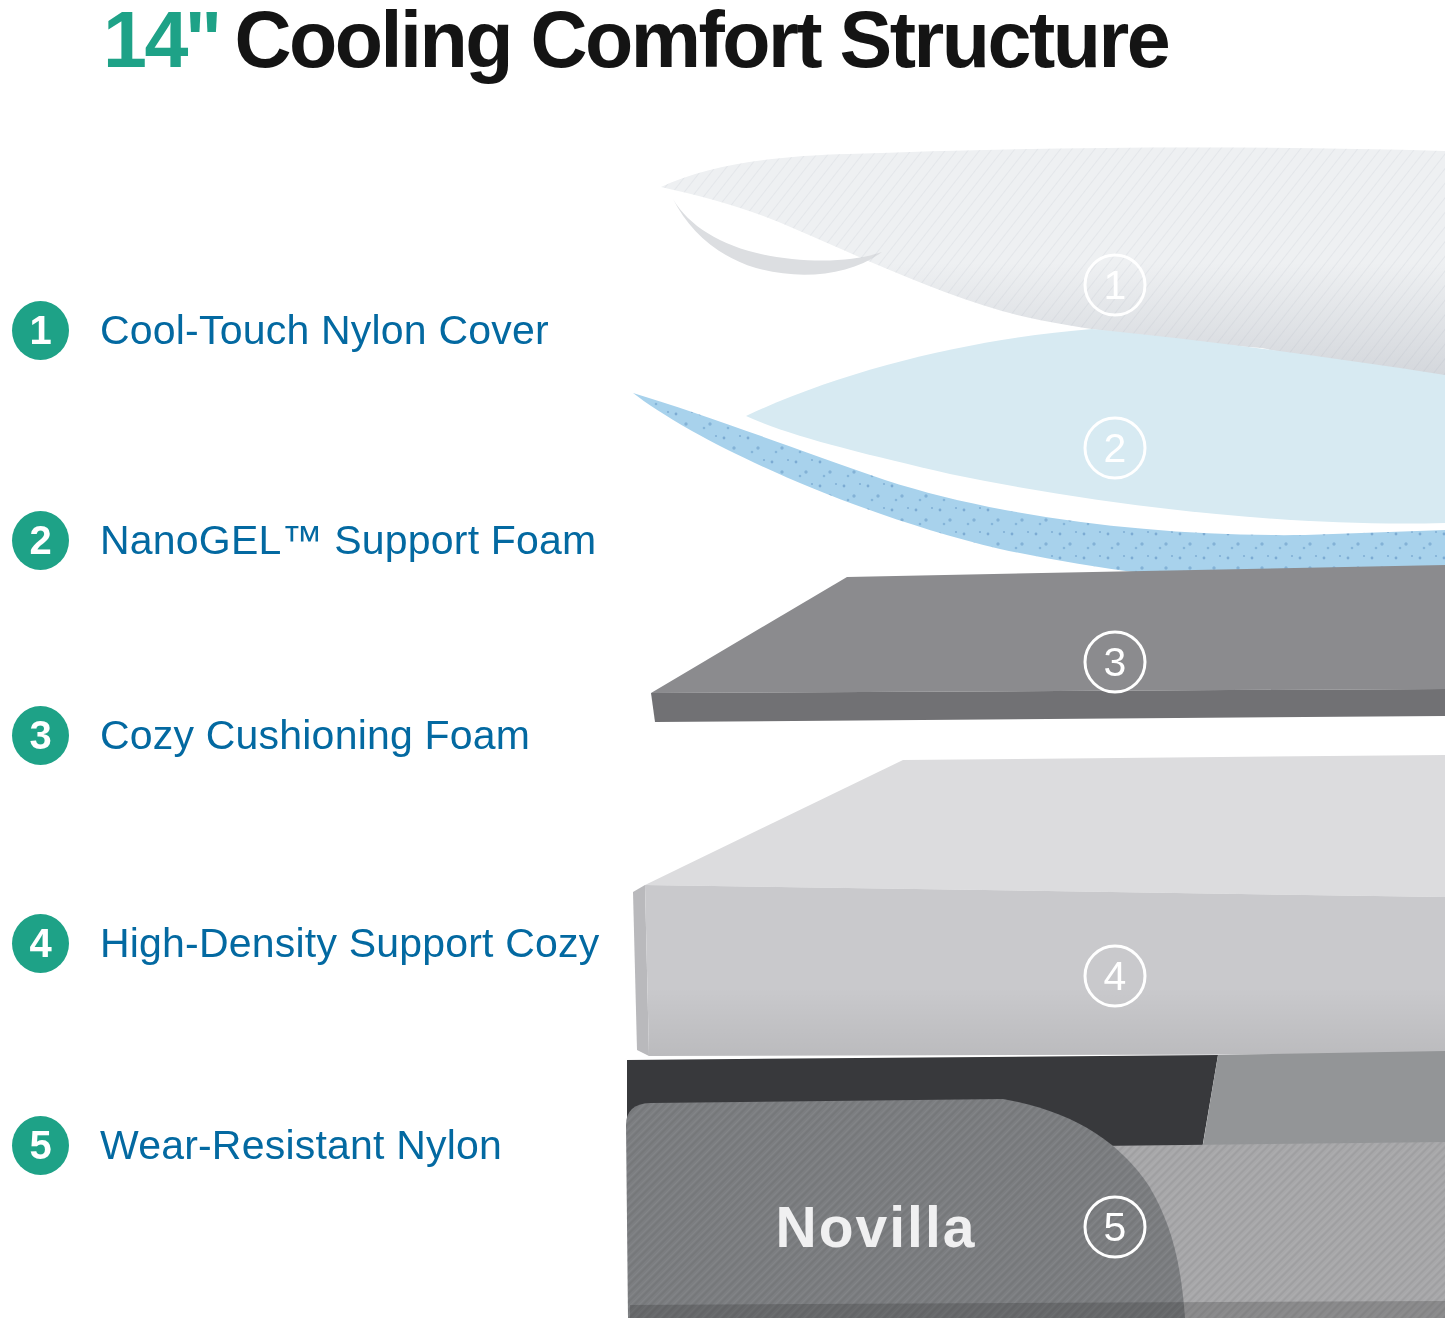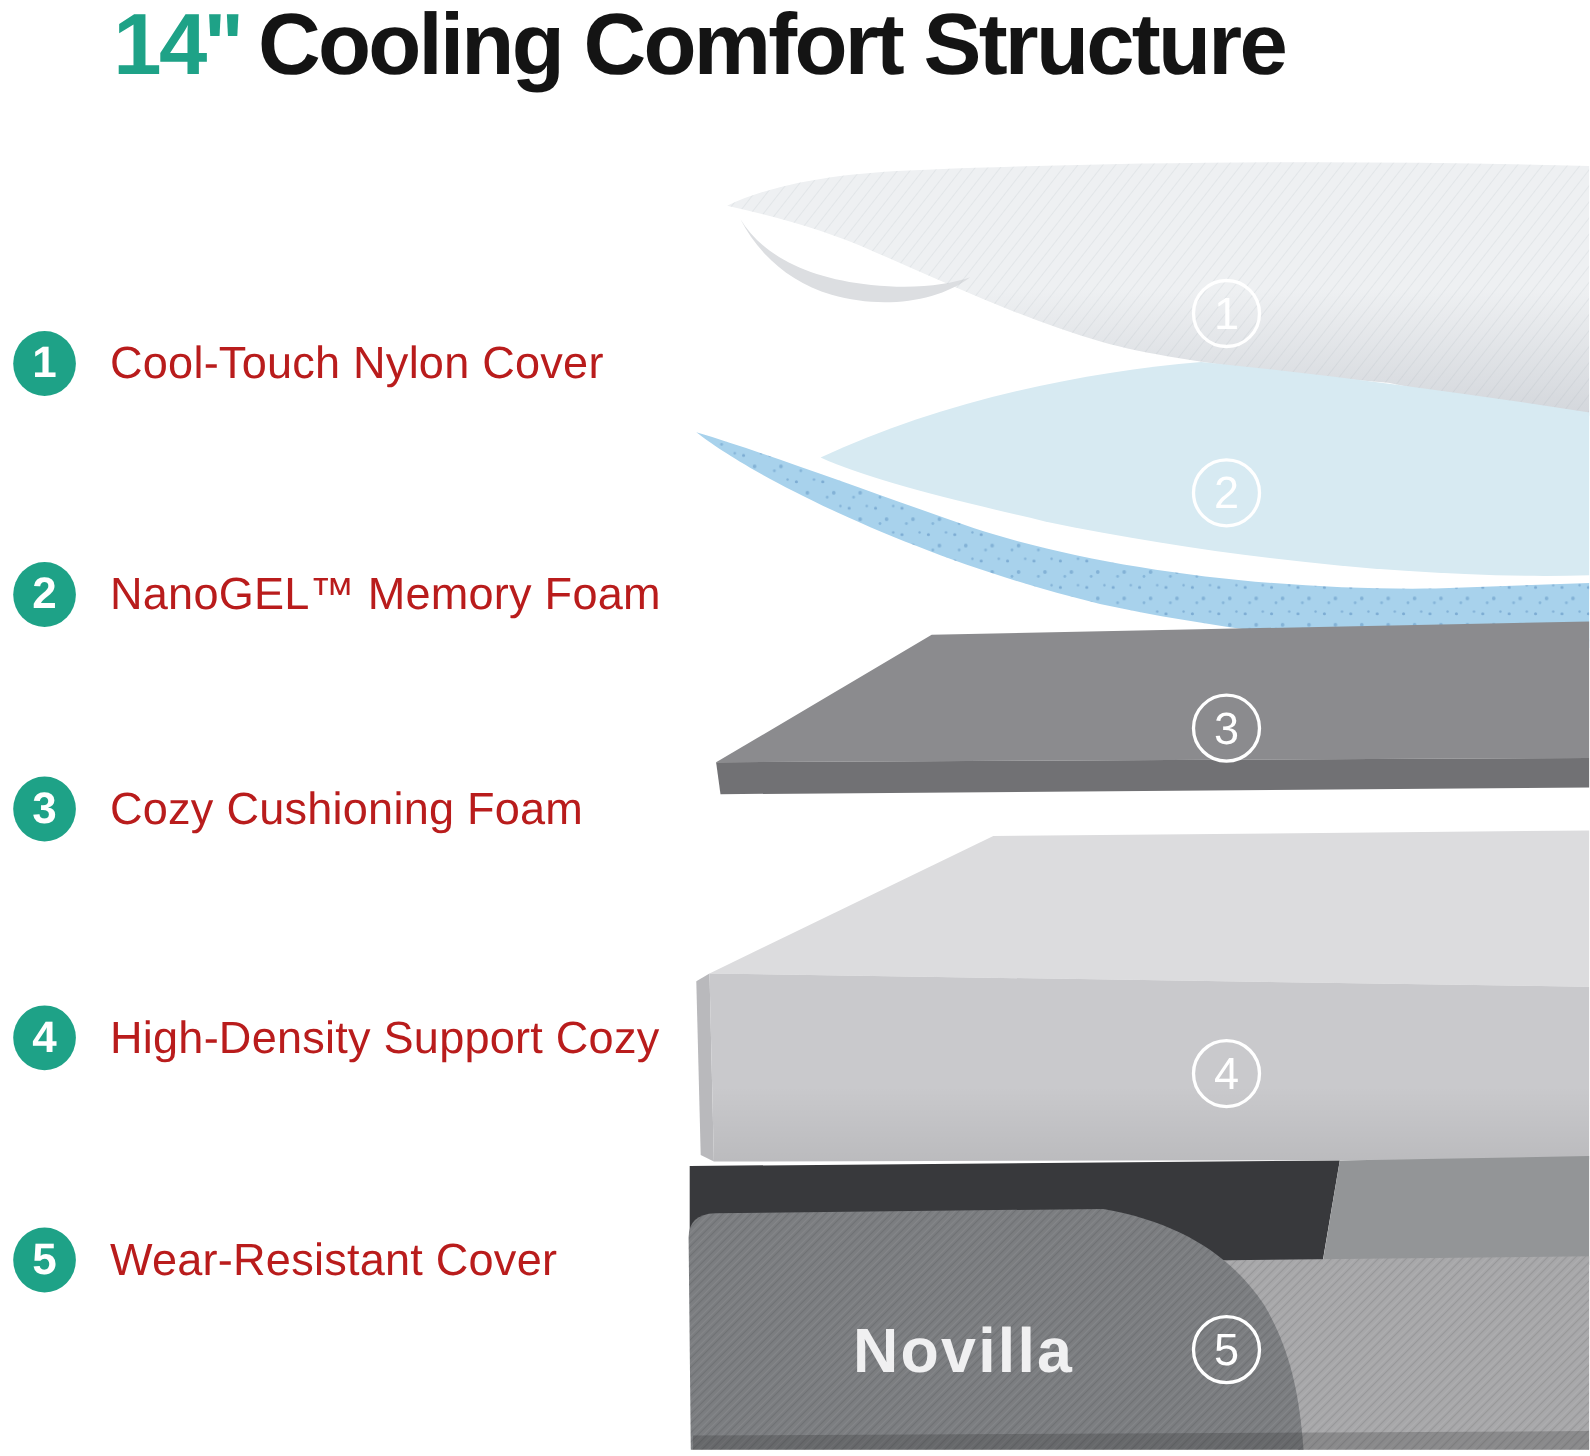--- a/index.html
+++ b/index.html
@@ -8,21 +8,21 @@
 
   .title{position:absolute;left:103px;top:-6px;margin:0;font-size:79px;font-weight:700;
          letter-spacing:-2.5px;color:#141414;white-space:nowrap;}
   .title .hl{color:#1ea287;}
   .title .rest{margin-left:16px;color:#141414;}
 
   .legend-item{position:absolute;left:12px;display:flex;align-items:center;gap:31px;}
   .badge{width:57px;height:59px;border-radius:50%;background:#1ea287;color:#ffffff;
          font-size:40px;font-weight:700;display:flex;align-items:center;justify-content:center;
          flex:0 0 auto;}
-  .lbl{font-size:41px;color:#b91c1c;white-space:nowrap;letter-spacing:0.2px;}
+  .lbl{font-size:41px;color:#0369a1;white-space:nowrap;letter-spacing:0.2px;}
 
   .diagram-svg{position:absolute;left:0;top:0;width:1445px;height:1324px;}
 
   .marker-num{font-size:41px;font-weight:400;fill:#ffffff;}
   .brand{font-size:57px;font-weight:700;letter-spacing:2px;fill:#f0f0f1;}
 </style>
 </head>
 <body>
 
 <div class="stage">
@@ -125,28 +125,28 @@
   <h1 class="title">
     <span class="hl">14''</span><span class="rest">Cooling Comfort Structure</span>
   </h1>
 
   <div class="legend-item" style="top:301px">
     <span class="badge">1</span>
     <span class="lbl">Cool-Touch Nylon Cover</span>
   </div>
   <div class="legend-item" style="top:511px">
     <span class="badge">2</span>
-    <span class="lbl">NanoGEL™ Memory Foam</span>
+    <span class="lbl">NanoGEL™ Support Foam</span>
   </div>
   <div class="legend-item" style="top:706px">
     <span class="badge">3</span>
     <span class="lbl">Cozy Cushioning Foam</span>
   </div>
   <div class="legend-item" style="top:914px">
     <span class="badge">4</span>
     <span class="lbl">High-Density Support Cozy</span>
   </div>
   <div class="legend-item" style="top:1116px">
     <span class="badge">5</span>
-    <span class="lbl">Wear-Resistant Cover</span>
+    <span class="lbl">Wear-Resistant Nylon</span>
   </div>
 
 </div>
 
 </body></html>

